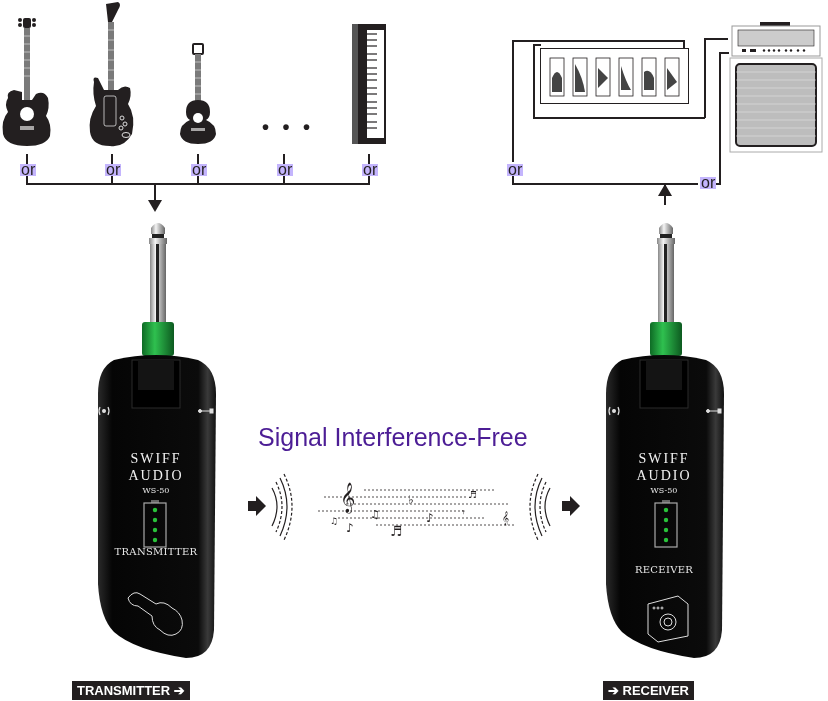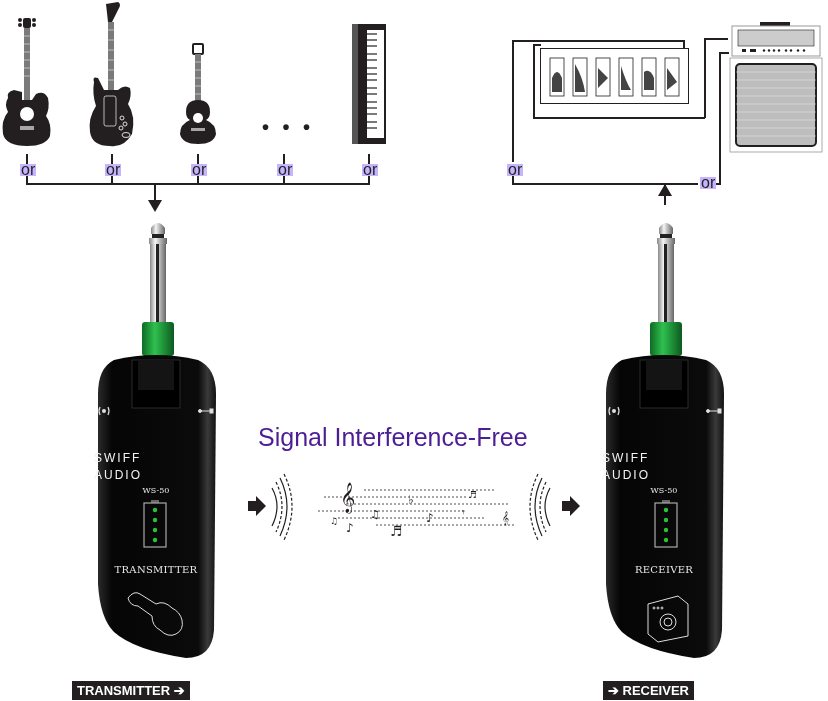--- a/index.html
+++ b/index.html
@@ -2,21 +2,21 @@
 <html><head>
 <meta charset="utf-8">
 <style>
   html,body{margin:0;padding:0;background:#fff;}
   body{width:828px;height:701px;position:relative;overflow:hidden;font-family:"Liberation Sans",sans-serif;color:#231f20;}
   .abs{position:absolute;}
   .or{position:absolute;font-size:16px;color:#231f20;line-height:12px;background:#c4b5fd;padding:0 1px;}
   .line{position:absolute;background:#231f20;}
   .title{position:absolute;left:258px;top:423px;font-size:25px;color:#4c1d95;letter-spacing:0;white-space:nowrap;}
   .device{position:absolute;}
-  .brand{position:absolute;width:100%;color:#f2f2f2;font-family:Liberation Sans, sans-serif;font-size:12px;letter-spacing:2px;line-height:17px;}
+  .brand{position:absolute;width:100%;text-align:center;color:#f2f2f2;font-family:Liberation Serif, serif;font-size:14px;letter-spacing:2px;line-height:17px;}
   .model{position:absolute;width:100%;text-align:center;color:#e8e8e8;font-family:"DejaVu Serif",serif;font-size:8px;}
   .devlabel{position:absolute;width:100%;text-align:center;color:#e8e8e8;font-family:"DejaVu Serif",serif;font-size:10px;letter-spacing:0.3px;}
   .tag{position:absolute;background:#231f20;color:#fff;font-weight:bold;font-size:13px;padding:2px 5px;line-height:15px;white-space:nowrap;}
 </style>
 </head>
 <body>
 
 <div>
 
   <svg class="abs" style="left:0;top:12px" width="54" height="138" viewBox="0 0 54 138">
@@ -260,21 +260,21 @@
         <circle cx="61" cy="166" r="2.2" fill="#29c33a"></circle>
       <circle cx="61" cy="176" r="2.2" fill="#29c33a"></circle>
         <circle cx="61" cy="186" r="2.2" fill="#29c33a"></circle>
     </g>
 
     <path d="M34 244 Q40 236 46 240 L62 250 Q70 246 78 254 Q86 258 88 266 Q90 276 82 280 Q74 284 66 276 Q58 272 58 262 L44 252 Q36 252 34 244Z" fill="none" stroke="#ddd" stroke-width="1"></path>
   </svg>
   <div class="brand" style="top:96px">SWIFF</div>
   <div class="brand" style="top:113px">AUDIO</div>
   <div class="model" style="top:132px">WS-50</div>
-  <div class="devlabel" style="top:210px">TRANSMITTER</div>
+  <div class="devlabel" style="top:192px">TRANSMITTER</div>
 </div>
 
 <div class="device" style="left:602px;top:354px;width:124px;height:306px">
   <svg class="abs" style="left:0;top:0" width="124" height="306" viewBox="0 0 124 306">
     <path d="M20 6 Q62 -4 104 6 Q122 14 122 40 L120 276 Q118 304 92 304 Q40 296 20 278 Q6 264 4 230 L4 40 Q4 14 20 6Z" fill="url(#body)"></path>
     <rect x="38" y="6" width="48" height="48" fill="#000" stroke="#2b2b2b"></rect>
     <rect x="44" y="6" width="36" height="30" fill="#141414"></rect>
     <g stroke="#ddd" fill="none" stroke-width="1.2">
       <circle cx="12" cy="57" r="1.4" fill="#ddd"></circle>
         <path d="M8 53 q-2 4 0 8"></path>

